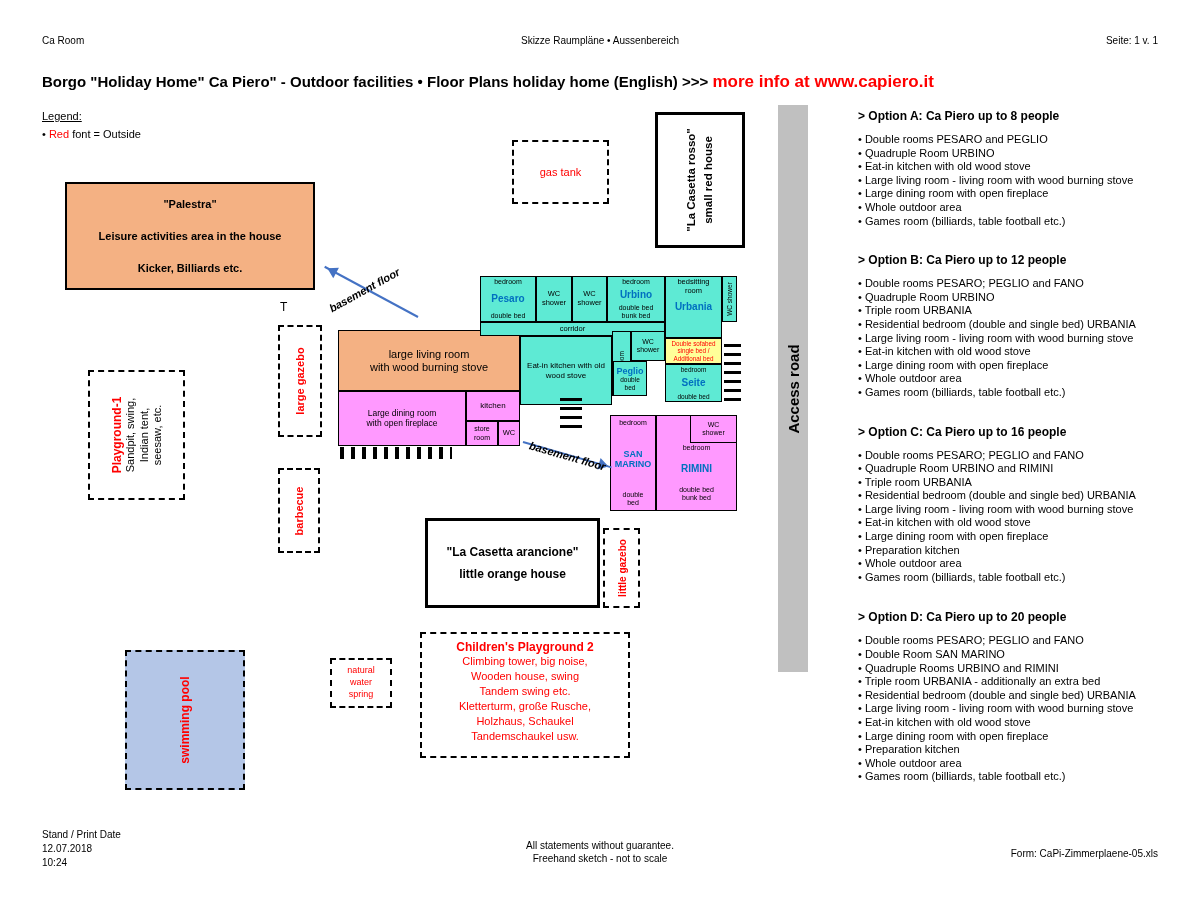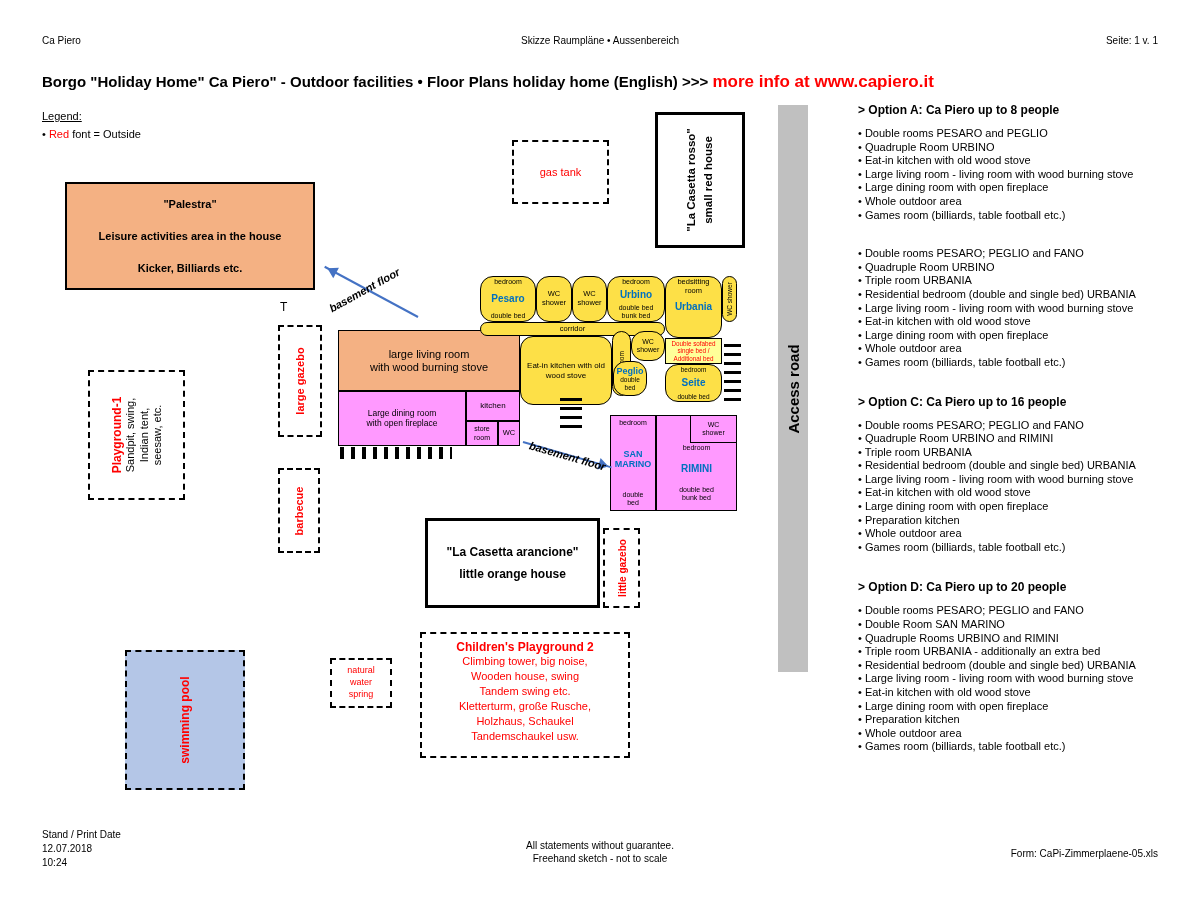--- a/index.html
+++ b/index.html
@@ -11,43 +11,43 @@
   .red { color:#FF0000; }
   .b { font-weight:bold; }
   .ctr { text-align:center; }
   .dashed { border:2px dashed #000; }
   .solid { border:2px solid #000; }
   .solid3 { border:3px solid #000; }
   .rot { position:absolute; top:50%; left:50%; transform:translate(-50%,-50%) rotate(-90deg); text-align:center; }
   .room { position:absolute; border:1.5px solid #000; display:flex; flex-direction:column; align-items:center;
           justify-content:space-between; font-size:7px; line-height:1.15; text-align:center; padding:1px; overflow:hidden; }
   .room .rname { font-size:10px; font-weight:bold; color:#0070C0; }
-  .g { background:#fde047;border-radius:13px; }
+  .g { background:#5eead4; }
   .p { background:#FF99FF; }
   .o { background:#F4B183; }
   .y { background:#FFFF99; }
   .centerbox { display:flex; align-items:center; justify-content:center; }
   .stairs-h { background:repeating-linear-gradient(90deg,#000 0 4px,transparent 4px 11px); }
   .stairs-v { background:repeating-linear-gradient(0deg,#000 0 3px,transparent 3px 9px); }
   .arrow { position:absolute; height:0; border-top:2.5px solid #4472C4; transform-origin:0 50%; }
   .arrow::after { content:""; position:absolute; right:-3px; top:-7px; width:0; height:0;
                   border:6px solid transparent; border-left:10px solid #4472C4; }
   .bf-label { position:absolute; font-size:11px; font-weight:bold; font-style:italic; white-space:nowrap; }
   .options { position:absolute; left:858px; top:103px; width:312px; font-size:11px; }
   .option { margin-bottom:25px; }
-  .option-title { font-weight:bold; font-size:12px; margin-bottom:10px; }
+  .option-title { font-weight:bold; font-size:12px; margin-bottom:10px;margin-top:6px; }
   .option-item { line-height:13.6px; }
   .opt-d { margin-top:26px; }
 </style>
 </head>
 <body>
 
 <div class="page">
 
-  <div class="abs" style="left:42px;top:35px;font-size:10px">Ca Piero</div>
+  <div class="abs" style="left:42px;top:35px;font-size:10px">Ca Room</div>
   <div class="abs ctr" style="left:400px;top:35px;width:400px;font-size:10px">Skizze Raumpläne • Aussenbereich</div>
   <div class="abs" style="right:42px;top:35px;font-size:10px;text-align:right">Seite: 1 v. 1</div>
 
   <div class="abs" style="left:42px;top:72px;width:1120px">
     <span class="b" style="font-size:15px">Borgo "Holiday Home" Ca Piero" - Outdoor facilities • Floor Plans holiday home (English) &gt;&gt;&gt; </span>
     <span class="b red" style="font-size:17px">more info at www.capiero.it</span>
   </div>
 
   <div class="abs" style="left:42px;top:110px;font-size:11px;text-decoration:underline">Legend:</div>
   <div class="abs" style="left:42px;top:128px;font-size:11px">
@@ -237,20 +237,21 @@
       <div class="option-item">• Double rooms PESARO and PEGLIO</div>
           <div class="option-item">• Quadruple Room URBINO</div>
           <div class="option-item">• Eat-in kitchen with old wood stove</div>
           <div class="option-item">• Large living room - living room with wood burning stove</div>
           <div class="option-item">• Large dining room with open fireplace</div>
           <div class="option-item">• Whole outdoor area</div>
           <div class="option-item">• Games room (billiards, table football etc.)</div>
         </div>
     </div>
     <div class="option">
+      <div class="option-title">&gt; Option B: Ca Piero up to 12 people</div>
       <div>
 
       <div class="option-item">• Double rooms PESARO; PEGLIO and FANO</div>
           <div class="option-item">• Quadruple Room URBINO</div>
           <div class="option-item">• Triple room URBANIA</div>
           <div class="option-item">• Residential bedroom (double and single bed) URBANIA</div>
           <div class="option-item">• Large living room - living room with wood burning stove</div>
           <div class="option-item">• Eat-in kitchen with old wood stove</div>
           <div class="option-item">• Large dining room with open fireplace</div>
           <div class="option-item">• Whole outdoor area</div>

